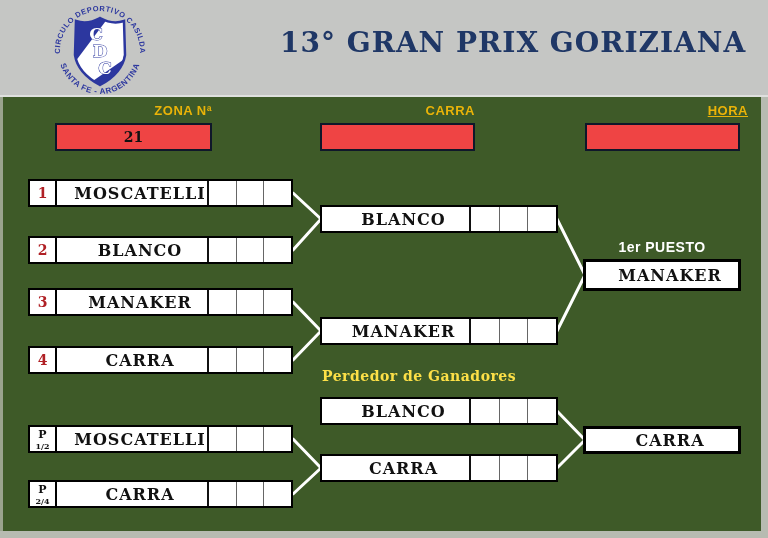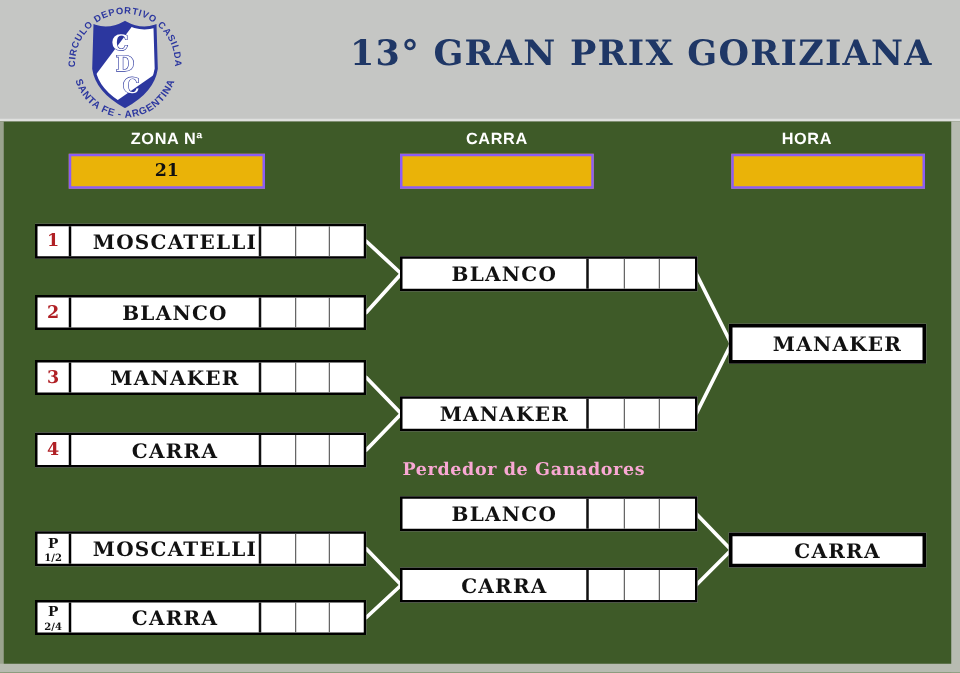--- a/index.html
+++ b/index.html
@@ -20,29 +20,29 @@
     text-align:left;
     font:700 28px "DejaVu Serif", serif;
     color:#1f3766; letter-spacing:1px;
   }
   
   .strip-right{position:absolute; left:761px; top:97px; width:7px; height:441px; background:#b7bbb1;}
   .strip-bottom{position:absolute; left:0; top:531px; width:768px; height:7px; background:#b7bbb1;}
   .strip-left{position:absolute; left:0; top:97px; width:3px; height:441px; background:#9aa38e;}
   
   .lbl{
-    position:absolute; color:#ffffff; text-align:center;
+    position:absolute; color:#eab308; text-align:right;
     font:700 13px "Liberation Sans", sans-serif; letter-spacing:.5px;
   }
   .lbl-zona{left:55px; top:103px; width:157px;}
   .lbl-fecha{left:320px; top:103px; width:155px;}
-  .lbl-hora{left:568px; top:103px; width:155px;}
+  .lbl-hora{left:593px; top:103px; width:155px;text-decoration:underline;}
   .input{
-    position:absolute; top:123px; height:28px; background:#eab308;
-    border:2px solid #8b5cf6; box-sizing:border-box;
+    position:absolute; top:123px; height:28px; background:#ef4444;
+    border:2px solid #0f172a; box-sizing:border-box;
     display:flex; align-items:center; justify-content:center;
     font:700 14px "DejaVu Serif", serif; color:#111;text-align:center;
   }
   .input-zona{left:55px; width:157px;}
   .input-fecha{left:320px; width:155px;}
   .input-hora{left:585px; width:155px;}
   
   .connectors{position:absolute; left:0; top:0; z-index:1;}
   .box{
     position:absolute; z-index:2; height:28px; background:#fff;
@@ -77,21 +77,21 @@
   .cell{flex:1; border-left:1px solid #666;}
   .cell:first-child{border-left:none;}
   
   .puesto{
     position:absolute; left:583px; width:158px; text-align:center;
     color:#fff; font:700 14px "Liberation Sans", sans-serif; letter-spacing:.5px;
     z-index:2;
   }
   .puesto-1{top:239px;} .puesto-2{top:404px;}
   .perdedor{
-    position:absolute; left:322px; top:368px; color:#f9a8d4;
+    position:absolute; left:322px; top:368px; color:#fde047;
     font:700 14px "DejaVu Serif", serif; letter-spacing:.5px; z-index:2;
   }
 </style>
 </head>
 <body>
 
 <div class="page">
 
   <div class="header">
     <svg class="logo" width="150" height="97" viewBox="0 0 150 97">
@@ -203,20 +203,21 @@
   </div>
   <div class="box mid sw2">
     <div class="name">MANAKER</div>
     <div class="cells">
       <div class="cell"></div>
       <div class="cell"></div>
       <div class="cell"></div>
     </div>
   </div>
 
+  <div class="puesto puesto-1">1er PUESTO</div>
   <div class="box final f1">
     <div class="name">MANAKER</div>
   </div>
 
   <div class="perdedor">Perdedor de Ganadores</div>
   <div class="box mid lf1">
     <div class="name">BLANCO</div>
     <div class="cells">
       <div class="cell"></div>
       <div class="cell"></div>

